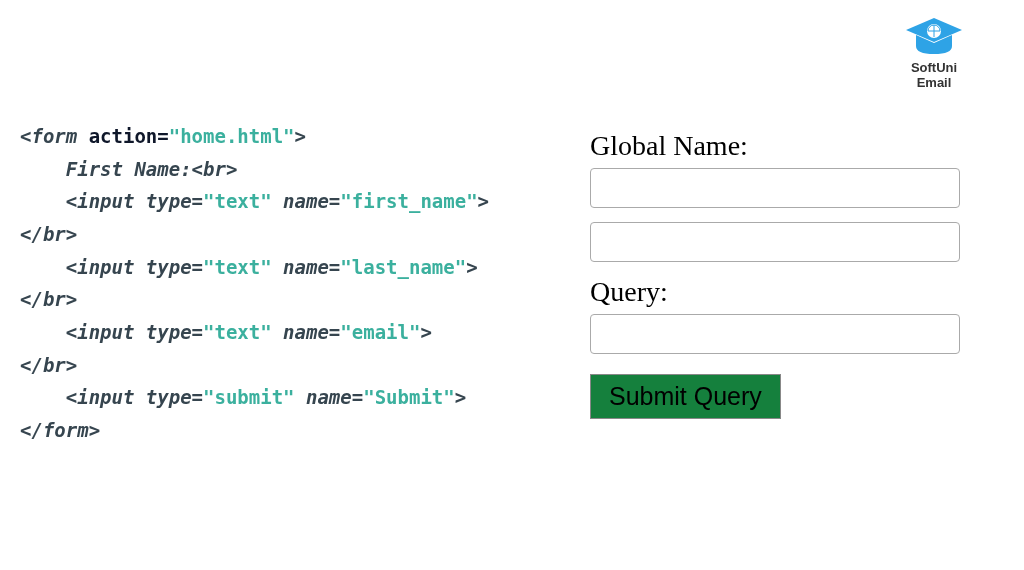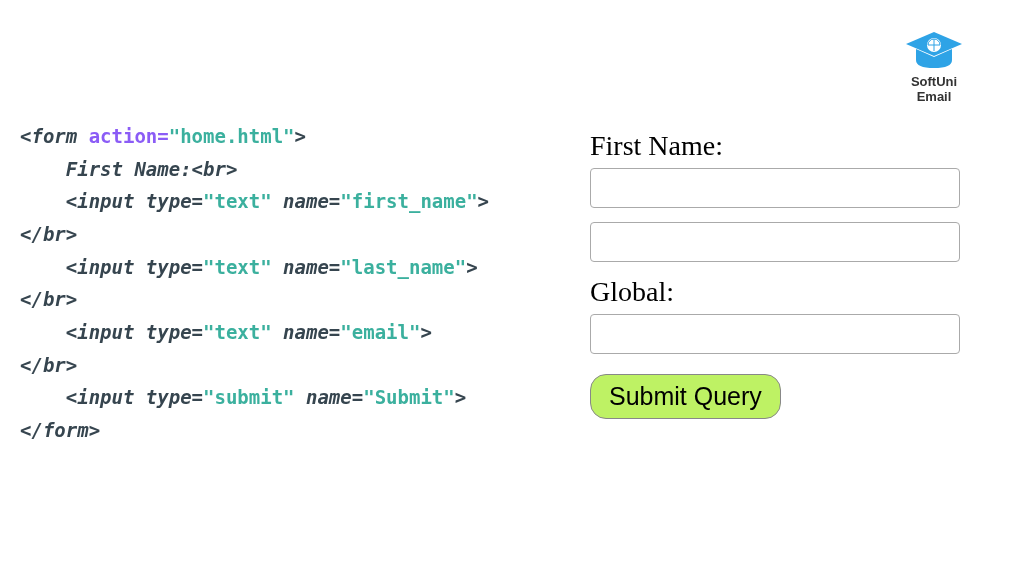--- a/index.html
+++ b/index.html
@@ -7,21 +7,21 @@
     margin: 0;
     padding: 0;
     width: 1024px;
     height: 570px;
     background: #fff;
     font-family: Arial, sans-serif;
     position: relative;
   }
   .logo {
     position: absolute;
-    top: 30px;
+    top: 16px;
     right: 55px;
     text-align: center;
     width: 70px;
   }
   .logo-icon {
     width: 60px;
     height: 42px;
     margin: 0 auto;
   }
   .logo-text {
@@ -39,21 +39,21 @@
   .code-col {
     flex: 0 0 500px;
     font-family: 'Consolas', 'Menlo', 'Monaco', monospace;
     font-size: 19px;
     font-weight: 600;
     line-height: 1.72;
     color: #36454F;
   }
   .code-line { white-space: pre; }
   .tag { color: #36454F; font-style: italic; }
-  .attr-orange { color: #8b5cf6; }
+  .attr-orange { color: #0f172a; }
   .attr-green { color: #3BB09E; }
   .form-col {
     flex: 0 0 380px;
     font-family: 'Times New Roman', Times, serif;
     font-size: 28px;
     color: #000;
     padding-top: 10px;
   }
   .flabel { margin-bottom: 6px; }
   .finput {
@@ -64,22 +64,22 @@
     background: #fff;
     margin-bottom: 14px;
     font-size: 18px;
     padding: 4px 8px;
   }
   .fbutton {
     font-family: Arial, sans-serif;
     font-size: 25px;
     padding: 7px 18px;
     border: 1px solid #888;
-    border-radius: 16px;
-    background: #bef264;
+    border-radius: 0;
+    background: #15803d;
     cursor: pointer;
     margin-top: 6px;
   }
 </style>
 </head>
 <body>
 
 <div class="logo">
   <div class="logo-icon">
     <svg viewBox="0 0 60 42" width="60" height="42">
@@ -107,21 +107,21 @@
     <div class="code-line"><span class="tag">    &lt;input type=</span><span class="attr-green">"text"</span><span class="tag"> name=</span><span class="attr-green">"last_name"</span><span class="tag">&gt;</span></div>
     <div class="code-line"><span class="tag">&lt;/br&gt;</span></div>
     <div class="code-line"><span class="tag">    &lt;input type=</span><span class="attr-green">"text"</span><span class="tag"> name=</span><span class="attr-green">"email"</span><span class="tag">&gt;</span></div>
     <div class="code-line"><span class="tag">&lt;/br&gt;</span></div>
     <div class="code-line"><span class="tag">    &lt;input type=</span><span class="attr-green">"submit"</span><span class="tag"> name=</span><span class="attr-green">"Submit"</span><span class="tag">&gt;</span></div>
     <div class="code-line"><span class="tag"></span></div>
     <div class="code-line"><span class="tag">&lt;/form&gt;</span></div>
   </div>
 
   <div class="form-col">
-    <div class="flabel">First Name:</div>
+    <div class="flabel">Global Name:</div>
     <input class="finput" type="text" style="">
     <input class="finput" type="text" style="">
-    <div class="flabel">Global:</div>
+    <div class="flabel">Query:</div>
     <input class="finput" type="text" style="">
     <button class="fbutton">Submit Query</button>
   </div>
 
 </div>
 
 </body></html>

